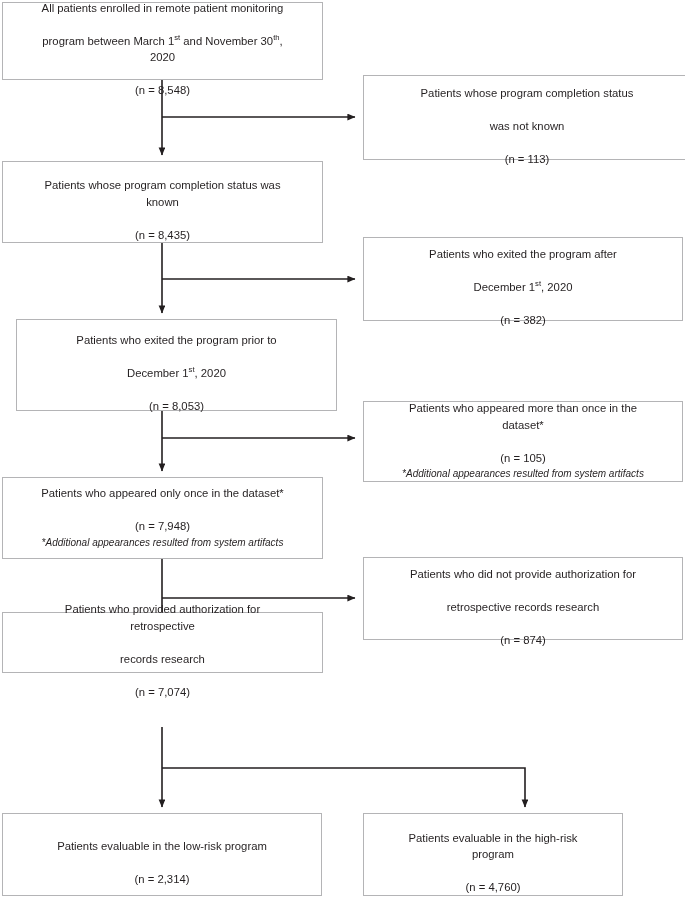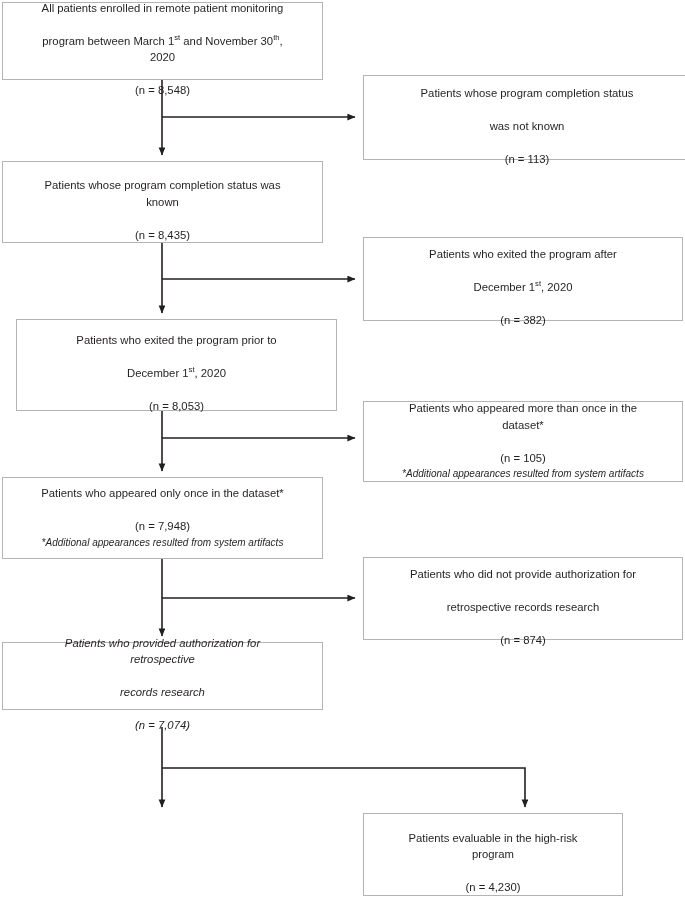--- a/index.html
+++ b/index.html
@@ -52,21 +52,21 @@
     left:0;top:0;
     width:685px;height:897px;
     z-index:1;
     pointer-events:none;
   }
   
   #node-enrolled      { left:2px;  top:2px;   width:321px; height:78px; }
   #node-status-known  { left:2px;  top:161px; width:321px; height:82px; }
   #node-exited-prior  { left:16px;  top:319px; width:321px; height:92px; }
   #node-once-dataset  { left:2px;  top:477px; width:321px; height:82px; }
-  #node-authorized    { left:2px;  top:642px; width:321px; height:68px;font-style:italic; }
+  #node-authorized    { left:2px;  top:612px; width:321px; height:61px; }
   #node-low-risk      { left:2px;  top:813px; width:320px; height:83px; }
   
   #node-status-unknown{ left:363px;top:75px;  width:328px; height:85px; }
   #node-exited-after  { left:363px;top:237px; width:320px; height:84px; }
   #node-more-than-once{ left:363px;top:401px; width:320px; height:81px; }
   #node-no-auth       { left:363px;top:557px; width:320px; height:83px; }
   #node-high-risk     { left:363px;top:813px; width:260px; height:83px; }
 </style>
 </head>
 <body>
@@ -162,21 +162,27 @@
   </div>
 
   <div class="node" id="node-authorized">
     <div class="node-text">
       <span>Patients who provided authorization for retrospective</span><br>
       <span>records research</span><br>
       <span>(n = 7,074)</span>
     </div>
   </div>
 
+  <div class="node" id="node-low-risk">
+    <div class="node-text">
+      <span>Patients evaluable in the low-risk program</span><br>
+      <span>(n = 2,314)</span>
+    </div>
+  </div>
 
   <div class="node" id="node-high-risk">
     <div class="node-text">
       <span>Patients evaluable in the high-risk program</span><br>
-      <span>(n = 4,230)</span>
+      <span>(n = 4,760)</span>
     </div>
   </div>
 
 </div>
 
 </body></html>

